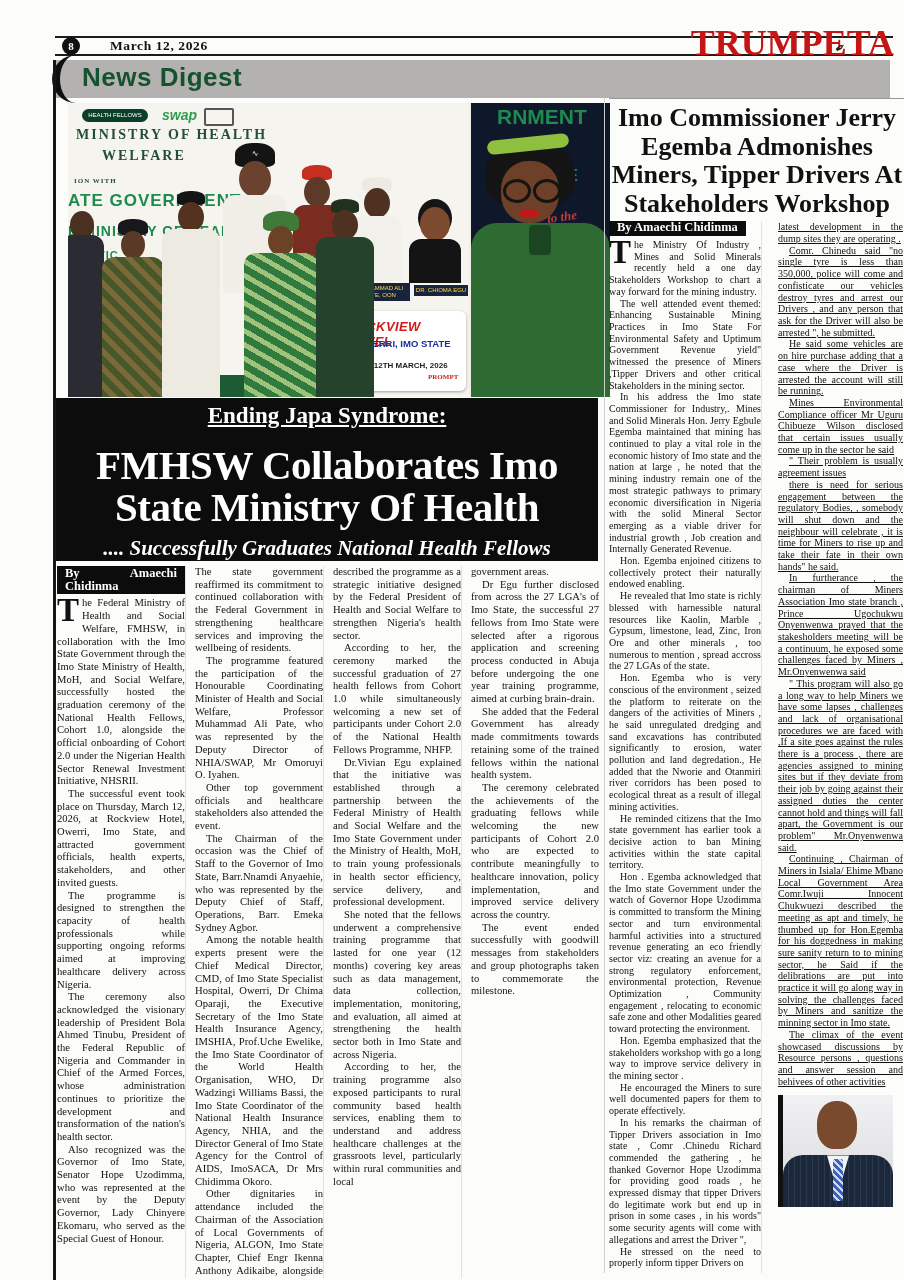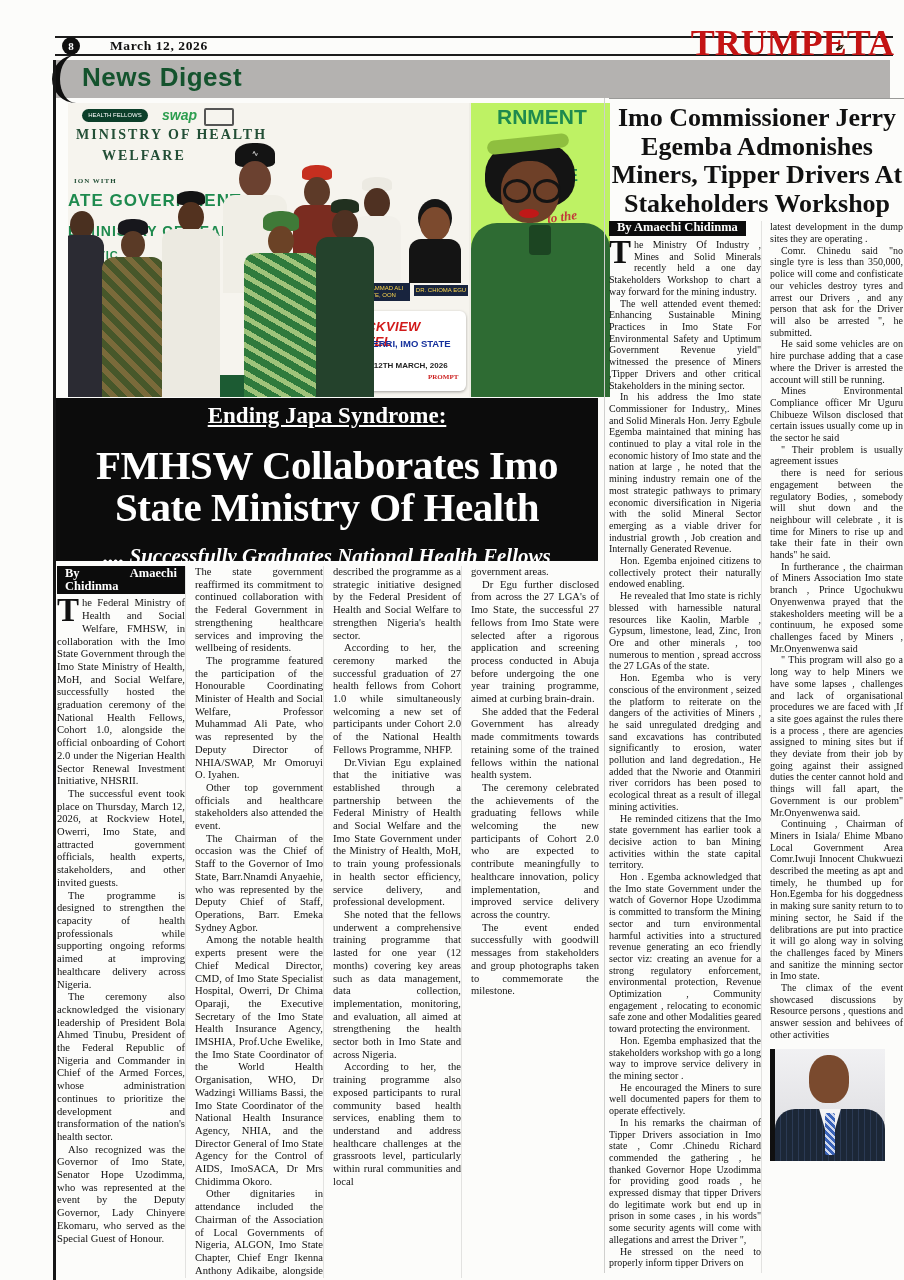--- a/index.html
+++ b/index.html
@@ -21,21 +21,21 @@
   .banner{position:absolute;left:56px;top:60px;width:834px;height:38px;background:#b4b2b0;}
   .banner::before{content:"";position:absolute;left:-4px;top:-5px;width:18px;height:48px;
                   border-left:8px solid #0f0f0f;border-radius:26px 0 0 26px;}
   .banner-txt{font-family:"Liberation Sans",sans-serif;font-weight:bold;font-size:26px;
               color:#14532d;padding:2px 0 0 26px;letter-spacing:.5px;}
   .vline{position:absolute;left:53px;top:60px;width:3px;height:1220px;background:#161616;}
 
   
   .collage{position:absolute;left:68px;top:103px;width:542px;height:294px;background:#efede6;overflow:hidden;}
   .c-main{position:absolute;left:0;top:0;width:401px;height:294px;background:#f6f4ee;overflow:hidden;}
-  .c-strip{position:absolute;left:403px;top:0;width:139px;height:294px;background:#bef264;overflow:hidden;}
+  .c-strip{position:absolute;left:403px;top:0;width:139px;height:294px;background:#0f172a;overflow:hidden;}
   .gpill{background:#0c3f2a;color:#fff;border-radius:7px;font-family:"Liberation Sans",sans-serif;
          font-size:6px;line-height:13px;text-align:center;}
   .swap{color:#2d9e4f;font-family:"Liberation Sans",sans-serif;font-weight:bold;font-style:italic;font-size:14px;}
   .grlogo{width:26px;height:14px;border:2px solid #555;border-radius:2px;}
   .gt{color:#234f36;font-weight:bold;letter-spacing:2px;}
   .gt2{color:#1e8a4e;font-weight:bold;font-family:"Liberation Sans",sans-serif;letter-spacing:1px;}
   .head{position:absolute;left:50%;transform:translateX(-50%);border-radius:50%;}
   .torso{position:absolute;left:0;right:0;bottom:0;border-radius:12px 12px 0 0;}
   .cap{position:absolute;left:50%;transform:translateX(-50%);border-radius:45% 45% 20% 20%;}
   .nstrip{background:#18243e;color:#ffd84d;font-family:"Liberation Sans",sans-serif;
@@ -54,40 +54,40 @@
   .foot-strip{background:#1c5b33;color:#e7d34a;font-style:italic;font-size:9px;line-height:22px;
               text-align:center;letter-spacing:3px;overflow:hidden;}
   .rn{color:#1e8a4e;font-weight:bold;font-family:"Liberation Sans",sans-serif;}
   .script-red{color:#c23a3a;font-style:italic;font-weight:bold;transform:rotate(-8deg);}
   .glasses{position:absolute;width:22px;height:18px;border:3px solid #141414;border-radius:50%;}
 
   
   .hblock{position:absolute;left:56px;top:398px;width:542px;height:163px;background:#0c0c0c;color:#fff;text-align:center;}
   .kicker{font-size:23px;font-weight:bold;text-decoration:underline;padding-top:5px;}
   .hmain{font-size:41px;font-weight:bold;line-height:1.03;margin-top:15px;letter-spacing:-.5px;}
-  .hsub{font-size:21px;font-weight:bold;font-style:italic;margin-top:16px;}
+  .hsub{font-size:21px;font-weight:bold;font-style:italic;margin-top:8px;}
 
   
   p{margin:0;text-indent:11px;}
   p.ni{text-indent:0;}
   .dc::first-letter{float:left;font-size:33px;line-height:25px;font-weight:bold;padding:1px 3px 0 0;}
   .byline{display:inline-block;background:#0c0c0c;color:#fff;font-weight:bold;font-size:12.5px;
           padding:1px 8px 2px;margin-bottom:3px;}
   .mcols{position:absolute;left:57px;top:566px;width:543px;height:712px;display:flex;overflow:hidden;
          font-size:10.6px;line-height:12.7px;text-align:justify;}
   .mcol{width:128px;flex:none;}
   .mcol + .mcol{border-left:1px solid #e2e2e0;padding-left:9px;width:138px;box-sizing:border-box;}
 
   
   .rzone{position:absolute;left:604px;top:98px;width:296px;border-left:1px solid #cfcfcd;padding-left:4px;}
   .rhead{font-size:26px;font-weight:bold;text-align:center;line-height:1.1;border-top:1px solid #9a9a98;
          padding-top:5px;margin:0 0 3px;}
   .rcols{display:flex;height:1052px;overflow:hidden;font-size:10px;line-height:11.7px;text-align:justify;margin-top:1px;}
   .rcol1{width:152px;flex:none;}
-  .rcol2{width:142px;flex:none;border-left:1px solid #e2e2e0;padding-left:8px;box-sizing:border-box;}
+  .rcol2{width:142px;flex:none;border-left:1px solid #e2e2e0;padding-left:16px;box-sizing:border-box;text-decoration:underline;}
 
   
   .portrait{position:relative;width:110px;height:112px;margin-top:8px;background:linear-gradient(#f1f1f3,#d9d9dd);
             border-left:5px solid #101010;}
   .p-head{position:absolute;left:34px;top:6px;width:40px;height:48px;background:#7a4a2e;border-radius:46% 46% 42% 42%;}
   .p-suit{position:absolute;left:0;bottom:0;width:110px;height:52px;border-radius:20px 20px 0 0;
           background:repeating-linear-gradient(90deg,#1c2737 0 5px,#2b3a54 5px 6px);}
   .p-shirt{position:absolute;left:44px;bottom:14px;width:22px;height:38px;background:#f4f4f4;
            clip-path:polygon(0 0,100% 0,50% 100%);}
   .p-tie{position:absolute;left:50px;bottom:6px;width:10px;height:42px;

